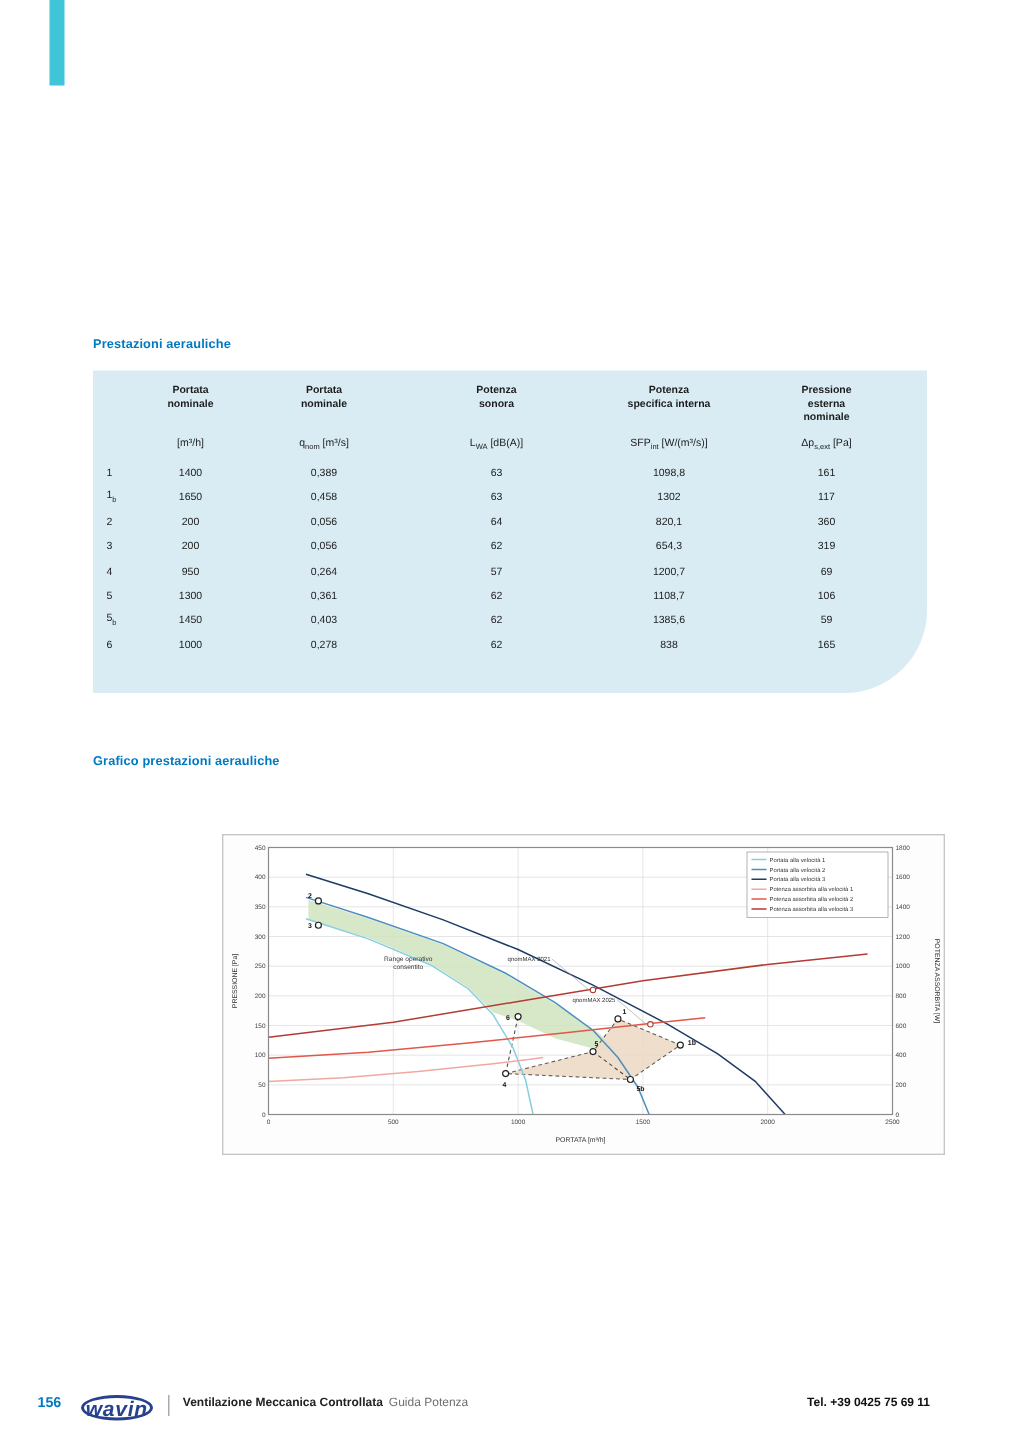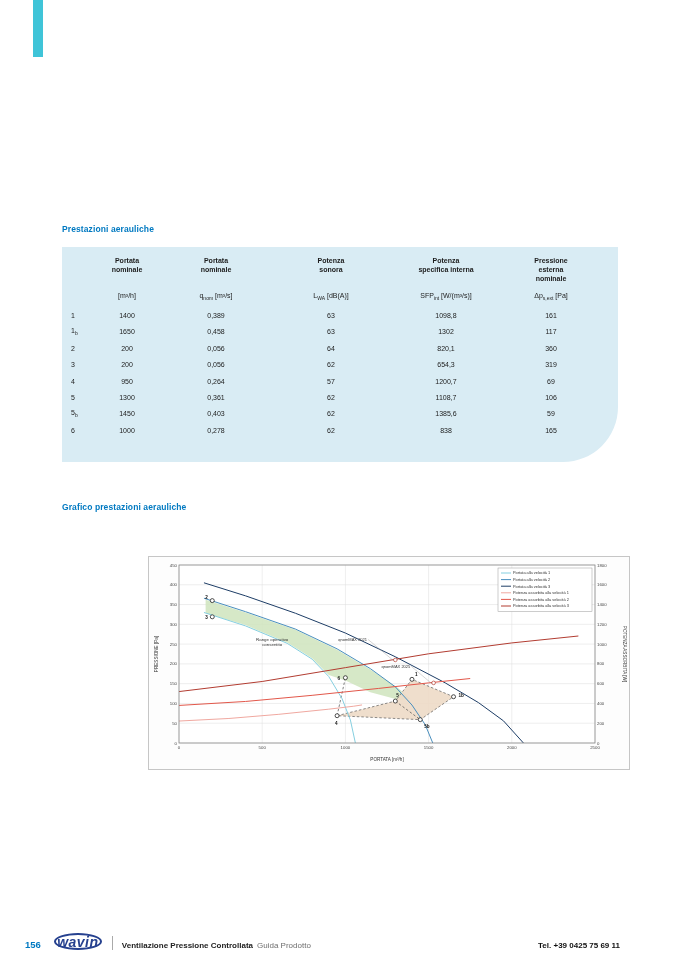--- a/index.html
+++ b/index.html
@@ -24,21 +24,21 @@
   .thead { align-items:start; }
   .thead .cell { font-weight:bold; white-space:pre-line; line-height:1.3; }
   .tunits { margin-top:7px; height:13px; align-items:center; }
   .trows { margin-top:4px; }
   .trow { height:16.4px; align-items:center; }
   sub { font-size:5px; vertical-align:sub; }
 
   .chart-fig { position:absolute; left:148px; top:556px; width:482px; height:214px; background:#fdfdfd; border:1px solid #c6c6c6; }
   .chart-fig svg { display:block; }
 
-  footer { position:absolute; left:0; top:930px; width:669px; height:20px; display:flex; align-items:flex-end; }
+  footer { position:absolute; left:0; top:930px; width:669px; height:20px; display:flex; align-items:flex-start; }
   .pgnum { margin-left:25px; font-size:9.5px; font-weight:bold; color:#0079c1; }
   .logo { margin-left:13px; width:48px; height:17px; border:2.5px solid #26418f; border-radius:50%;
           display:flex; align-items:center; justify-content:center;
           color:#26418f; font-weight:bold; font-style:italic; font-size:14px; letter-spacing:0.5px; }
   .fdivider { width:1px; height:14px; background:#aaaaaa; margin-left:10px; }
   .doctitle { margin-left:9px; font-size:8px; font-weight:bold; color:#222; }
   .docsub { margin-left:4px; font-size:8px; color:#6e6e6e; }
   .phone { margin-left:auto; margin-right:49px; font-size:8px; font-weight:bold; color:#111; }
 </style>
 </head>
@@ -239,16 +239,16 @@
       <text x="364" y="50.4" font-size="3.9" fill="#333">Potenza assorbita alla velocità 3</text>
     </svg>
 </figure>
 
 <footer>
   <span class="pgnum">156</span>
   <span class="logo">
       <span>wavin</span>
     </span>
   <span class="fdivider"></span>
-  <span class="doctitle">Ventilazione Pressione Controllata</span>
-  <span class="docsub">Guida Prodotto</span>
+  <span class="doctitle">Ventilazione Meccanica Controllata</span>
+  <span class="docsub">Guida Potenza</span>
   <span class="phone">Tel. +39 0425 75 69 11</span>
 </footer>
 
 </body></html>

